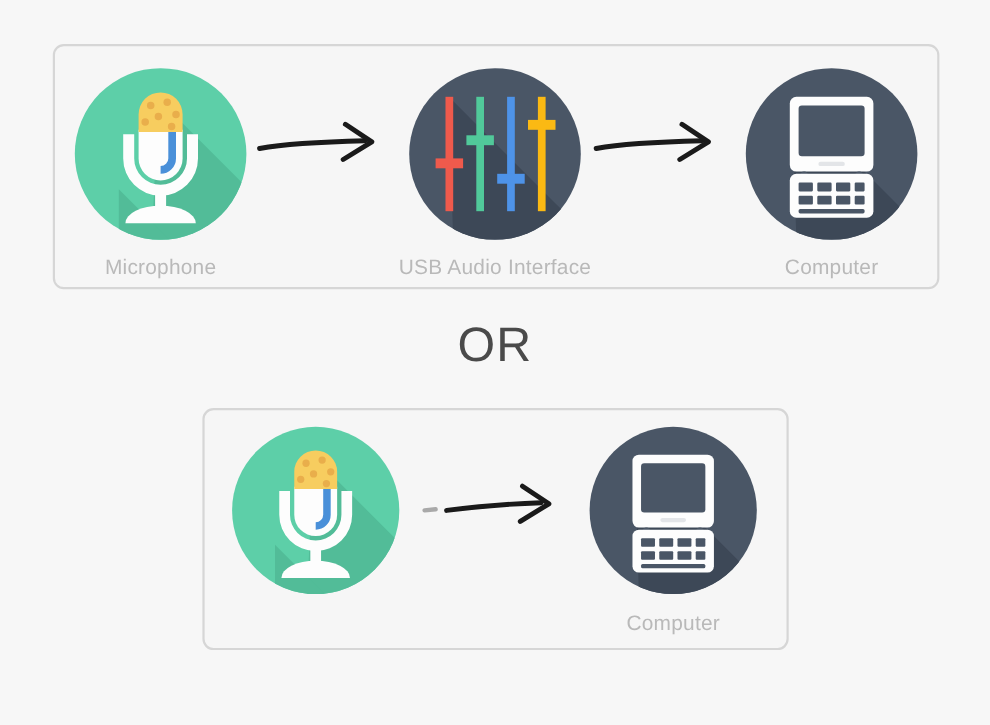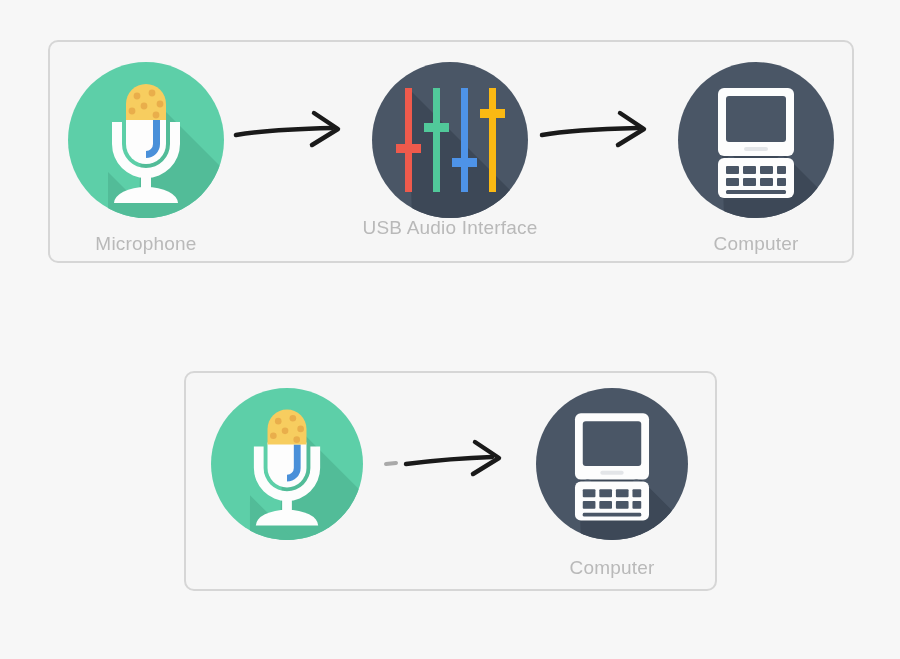--- a/index.html
+++ b/index.html
@@ -148,21 +148,21 @@
         <rect x="61" y="26" width="7" height="104" fill="#51c99a"></rect>
         <rect x="52" y="61" width="25" height="9" fill="#51c99a"></rect>
 
         <rect x="89" y="26" width="7" height="104" fill="#4e93e8"></rect>
         <rect x="80" y="96" width="25" height="9" fill="#4e93e8"></rect>
 
         <rect x="117" y="26" width="7" height="104" fill="#fbb913"></rect>
         <rect x="108" y="47" width="25" height="9" fill="#fbb913"></rect>
       </svg>
     </div>
-    <div class="node-label" style="">USB Audio Interface</div>
+    <div class="node-label" style="margin-top:16px;">USB Audio Interface</div>
   </div>
 
   <div class="arrow" style="left:538px; top:106px; width:124px; height:52px;">
     <svg viewBox="0 0 124 52" width="124" height="52" xmlns="http://www.w3.org/2000/svg">
       <path d="M4 29 C26 25, 58 23, 100 22" stroke="#1a1a1a" stroke-width="4.5" fill="none" stroke-linecap="round"></path>
       <path d="M82 7 L106 23 L80 39" stroke="#1a1a1a" stroke-width="4.5" fill="none" stroke-linecap="round" stroke-linejoin="round"></path>
     </svg>
   </div>
 
   <div class="node" style="left:678px; top:62px; width:156px;">
@@ -189,20 +189,21 @@
         <rect x="65" y="116" width="13" height="8" rx="1" fill="#4a5666"></rect>
         <rect x="82" y="116" width="13" height="8" rx="1" fill="#4a5666"></rect>
         <rect x="99" y="116" width="9" height="8" rx="1" fill="#4a5666"></rect>
 
         <rect x="48" y="128" width="60" height="4" rx="1.5" fill="#4a5666"></rect>
       </svg>
     </div>
     <div class="node-label" style="margin-top:16px;">Computer</div>
   </div>
 
+  <div id="or-text">OR</div>
 
   <div class="panel" id="panel-bottom"></div>
 
   <div class="node" style="left:211px; top:388px; width:152px;">
     <div class="icon-circle" style="width:152px; height:152px; background:#5dcfa8;">
       <svg class="mic-svg" viewBox="0 0 156 156" xmlns="http://www.w3.org/2000/svg">
         <path d="M76 28 L156 108 L156 156 L70 156 Z" fill="#52bc98"></path>
         <path d="M40 110 L86 156 L40 156 Z" fill="#52bc98"></path>
         <path d="M44 60 L44 82 a34 34 0 0 0 68 0 L112 60 L102 60 L102 82 a24 24 0 0 1 -48 0 L54 60 Z" fill="#fdfdfd"></path>
         <rect x="73" y="110" width="10" height="18" fill="#fdfdfd"></rect>

